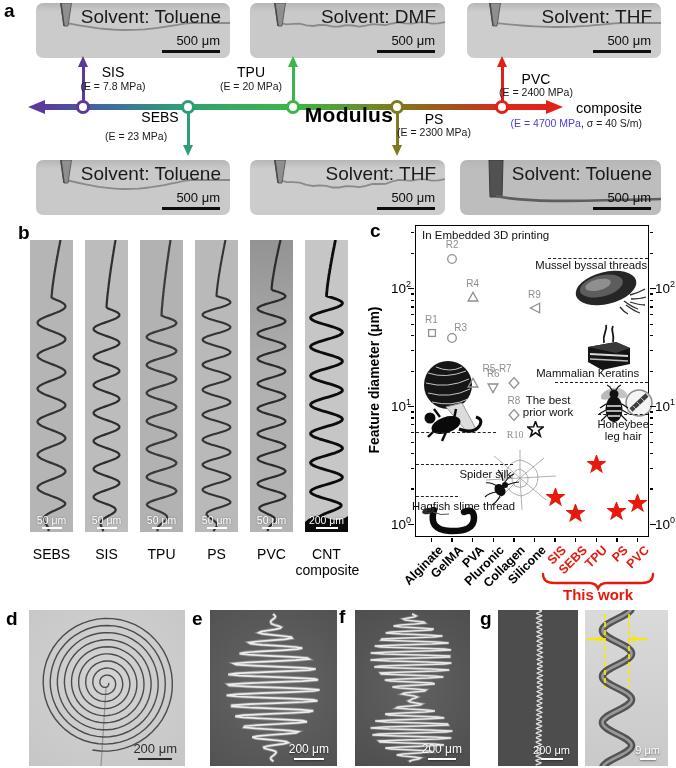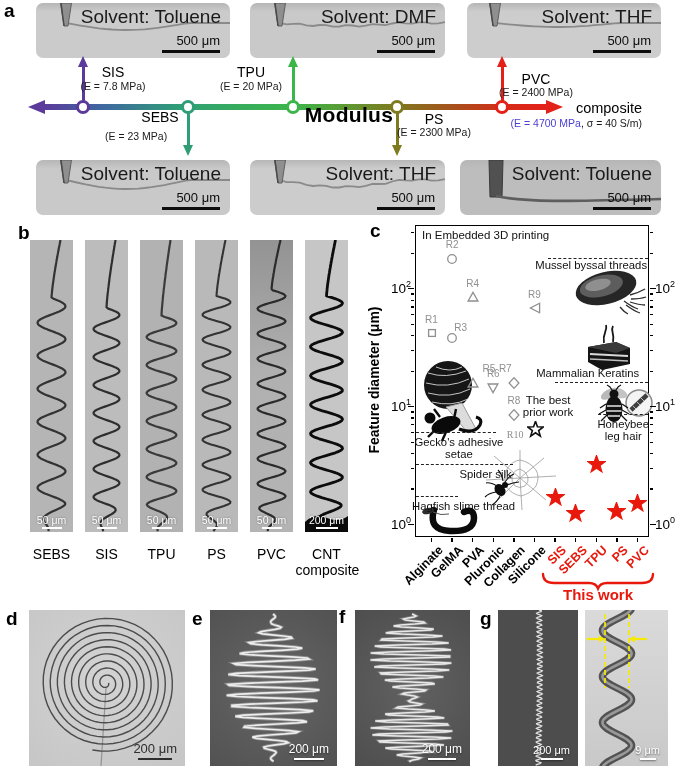--- a/index.html
+++ b/index.html
@@ -366,21 +366,20 @@
       <div style="left: 233.6px; top: 26.5798px; width: 3.5px; height: 1.2px; background: rgb(0, 0, 0); position: absolute;"></div>
       <div style="left: -5.1px; top: 5.8111px; width: 3.5px; height: 1.2px; background: rgb(0, 0, 0); position: absolute;"></div>
       <div style="left: 233.6px; top: 5.8111px; width: 3.5px; height: 1.2px; background: rgb(0, 0, 0); position: absolute;"></div>
       <div class="bench-line" style="left: 132.24px; top: 31.5766px; width: 99.76px; position: absolute;"></div>
       <div class="bench-label" style="left: 175.16px; position: absolute; top: 16.5766px; margin-top: 16px;">Mussel byssal threads</div>
       <div class="bench-line" style="left: 139.2px; top: 155.553px; width: 92.8px; position: absolute;"></div>
       <div class="bench-label" style="left: 171.68px; position: absolute; top: 140.553px;">Mammalian Keratins</div>
       <div class="bench-line" style="left: 182.12px; top: 187.952px; width: 49.88px; position: absolute;"></div>
       <div class="bench-label" style="left: 207.176px; position: absolute; top: 191.952px;">Honeybee<br>leg hair</div>
       <div class="bench-line" style="left: 0px; top: 205.793px; width: 80.04px; position: absolute;"></div>
-      <div class="bench-label" style="left: 42.92px; position: absolute; top: 209.793px;">Gecko's adhesive<br>setae</div>
       <div class="bench-line" style="left: 0px; top: 237.991px; width: 97.44px; position: absolute;"></div>
       <div class="bench-label" style="left: 69.6px; position: absolute; top: 241.991px;">Spider silk</div>
       <div class="bench-line" style="left: 0px; top: 270.39px; width: 41.76px; position: absolute;"></div>
       <div class="bench-label" style="left: 47.56px; position: absolute; top: 274.39px;">Hagfish slime thread</div>
       <svg width="16" height="16" viewBox="0 0 16 16" style="position: absolute; left: 7.5px; top: 99.1193px;">
         <rect x="4.6" y="4.6" width="6.8" height="6.8" fill="none" stroke="#8f8f8f" stroke-width="1.3" stroke-linejoin="miter"></rect>
       </svg>
       <div class="rlab" style="position: absolute; left: 0.5px; top: 87.6193px; width: 30px; text-align: center;">R1</div>
       <svg width="16" height="16" viewBox="0 0 16 16" style="position: absolute; left: 28.1px; top: 24.5766px;">
         <circle cx="8" cy="8" r="4.3" fill="none" stroke="#8f8f8f" stroke-width="1.3" stroke-linejoin="miter"></circle>

